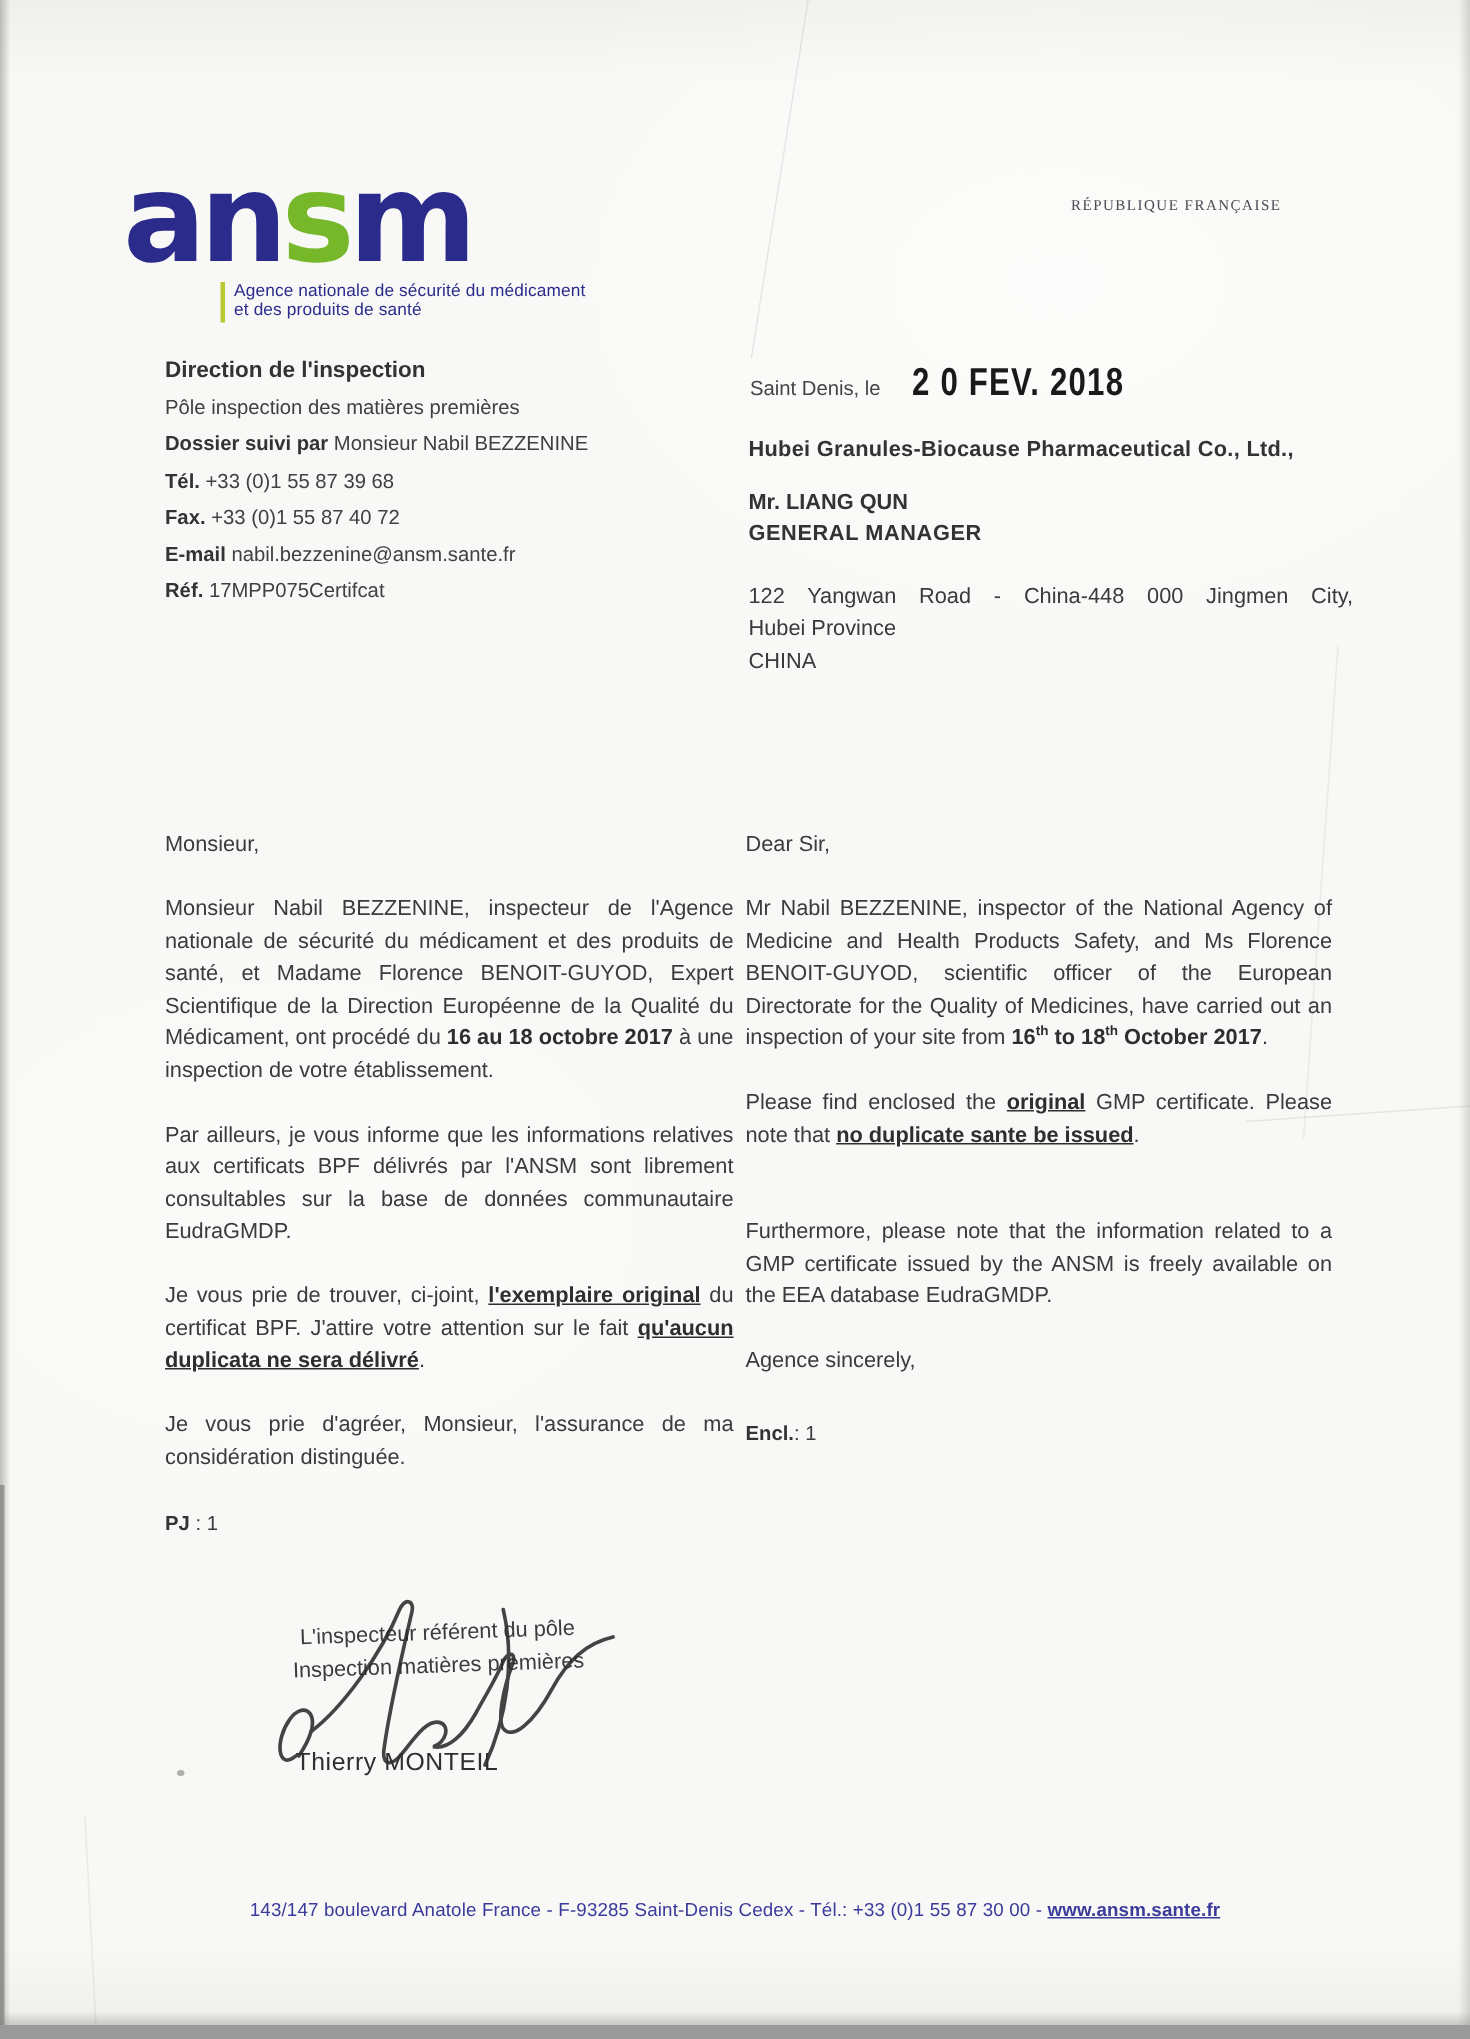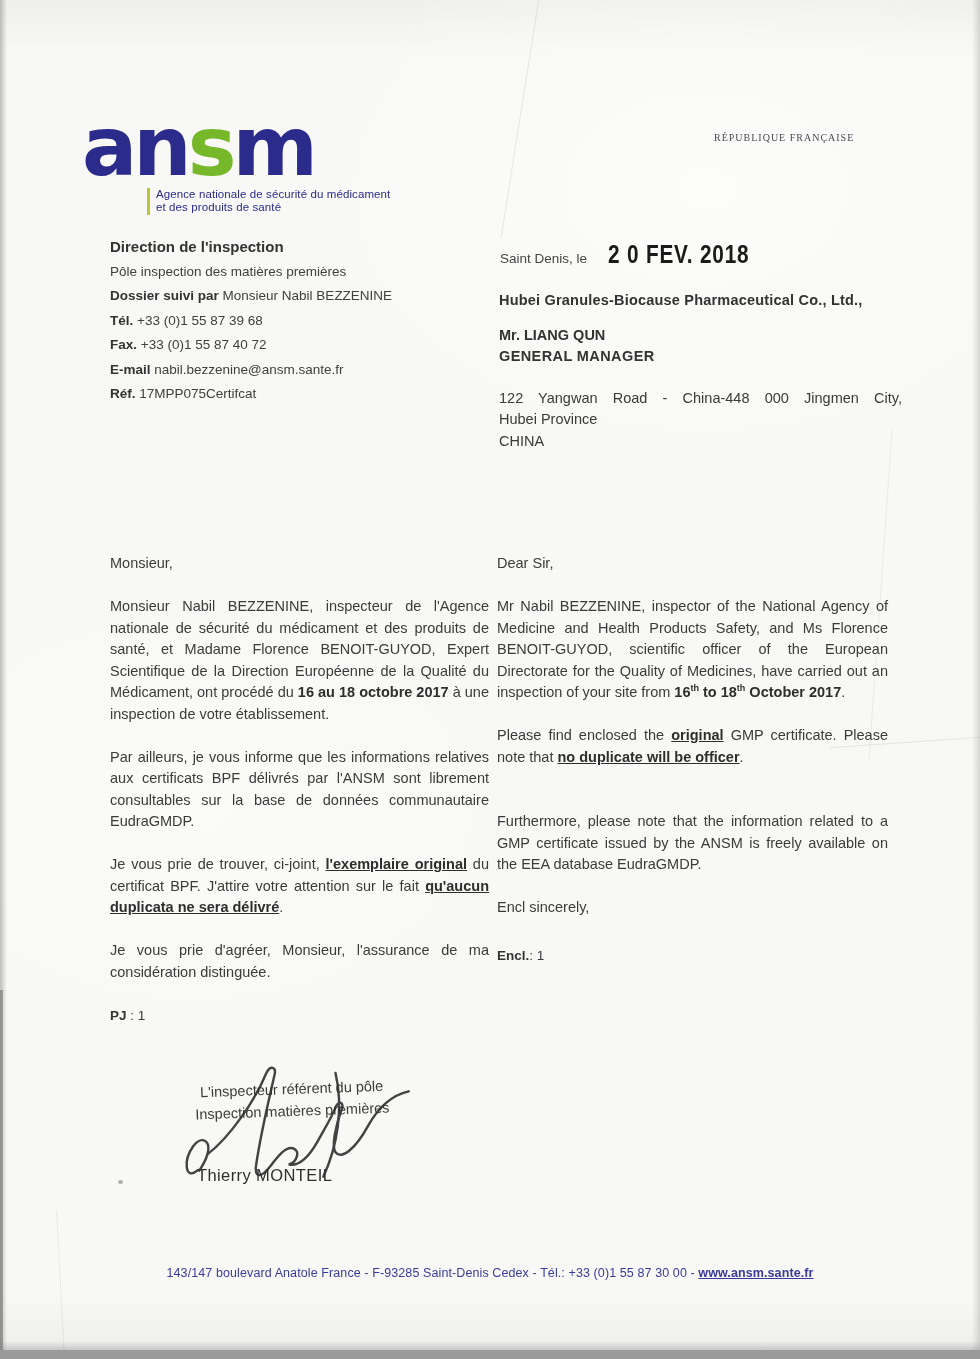--- a/index.html
+++ b/index.html
@@ -134,23 +134,23 @@
     <p class="just"><span>Monsieur Nabil BEZZENINE, inspecteur de l'Agence nationale de sécurité du médicament et des produits de santé, et Madame Florence BENOIT-GUYOD, Expert Scientifique de la Direction Européenne de la Qualité du Médicament, ont procédé du </span><b>16 au 18 octobre 2017</b><span> à une inspection de votre établissement.</span></p>
     <p class="just">Par ailleurs, je vous informe que les informations relatives aux certificats BPF délivrés par l'ANSM sont librement consultables sur la base de données communautaire EudraGMDP.</p>
     <p class="just"><span>Je vous prie de trouver, ci-joint, </span><span class="bu">l'exemplaire original</span><span> du certificat BPF. J'attire votre attention sur le fait </span><span class="bu">qu'aucun duplicata ne sera délivré</span><span>.</span></p>
     <p class="just">Je vous prie d'agréer, Monsieur, l'assurance de ma considération distinguée.</p>
     <div class="encl"><b>PJ</b><span> : 1</span></div>
   </div>
 
   <div class="col col-en">
     <p>Dear Sir,</p>
     <p class="just"><span>Mr Nabil BEZZENINE, inspector of the National Agency of Medicine and Health Products Safety, and Ms Florence BENOIT-GUYOD, scientific officer of the European Directorate for the Quality of Medicines, have carried out an inspection of your site from </span><b><span>16</span><sup>th</sup><span> to </span><span>18</span><sup>th</sup><span> October 2017</span></b><span>.</span></p>
-    <p class="just p2-en"><span>Please find enclosed the </span><span class="bu">original</span><span> GMP certificate. Please note that </span><span class="bu">no duplicate will be officer</span><span>.</span></p>
+    <p class="just p2-en"><span>Please find enclosed the </span><span class="bu">original</span><span> GMP certificate. Please note that </span><span class="bu">no duplicate sante be issued</span><span>.</span></p>
     <p class="just">Furthermore, please note that the information related to a GMP certificate issued by the ANSM is freely available on the EEA database EudraGMDP.</p>
-    <p>Encl sincerely,</p>
+    <p>Agence sincerely,</p>
     <div class="encl"><b>Encl.</b><span>: 1</span></div>
   </div>
 
   <div class="sig-block">
     <div>L'inspecteur référent du pôle</div>
     <div>Inspection matières premières</div>
   </div>
   <svg class="sig-svg" viewBox="0 0 240 130">
     <g fill="none" stroke="#2b2b2b" stroke-width="2.4" stroke-linecap="round" opacity="0.88">
       <path d="M14,102 C2,112 0,92 10,78 C18,67 28,72 24,86 C22,93 18,99 16,102"></path>

